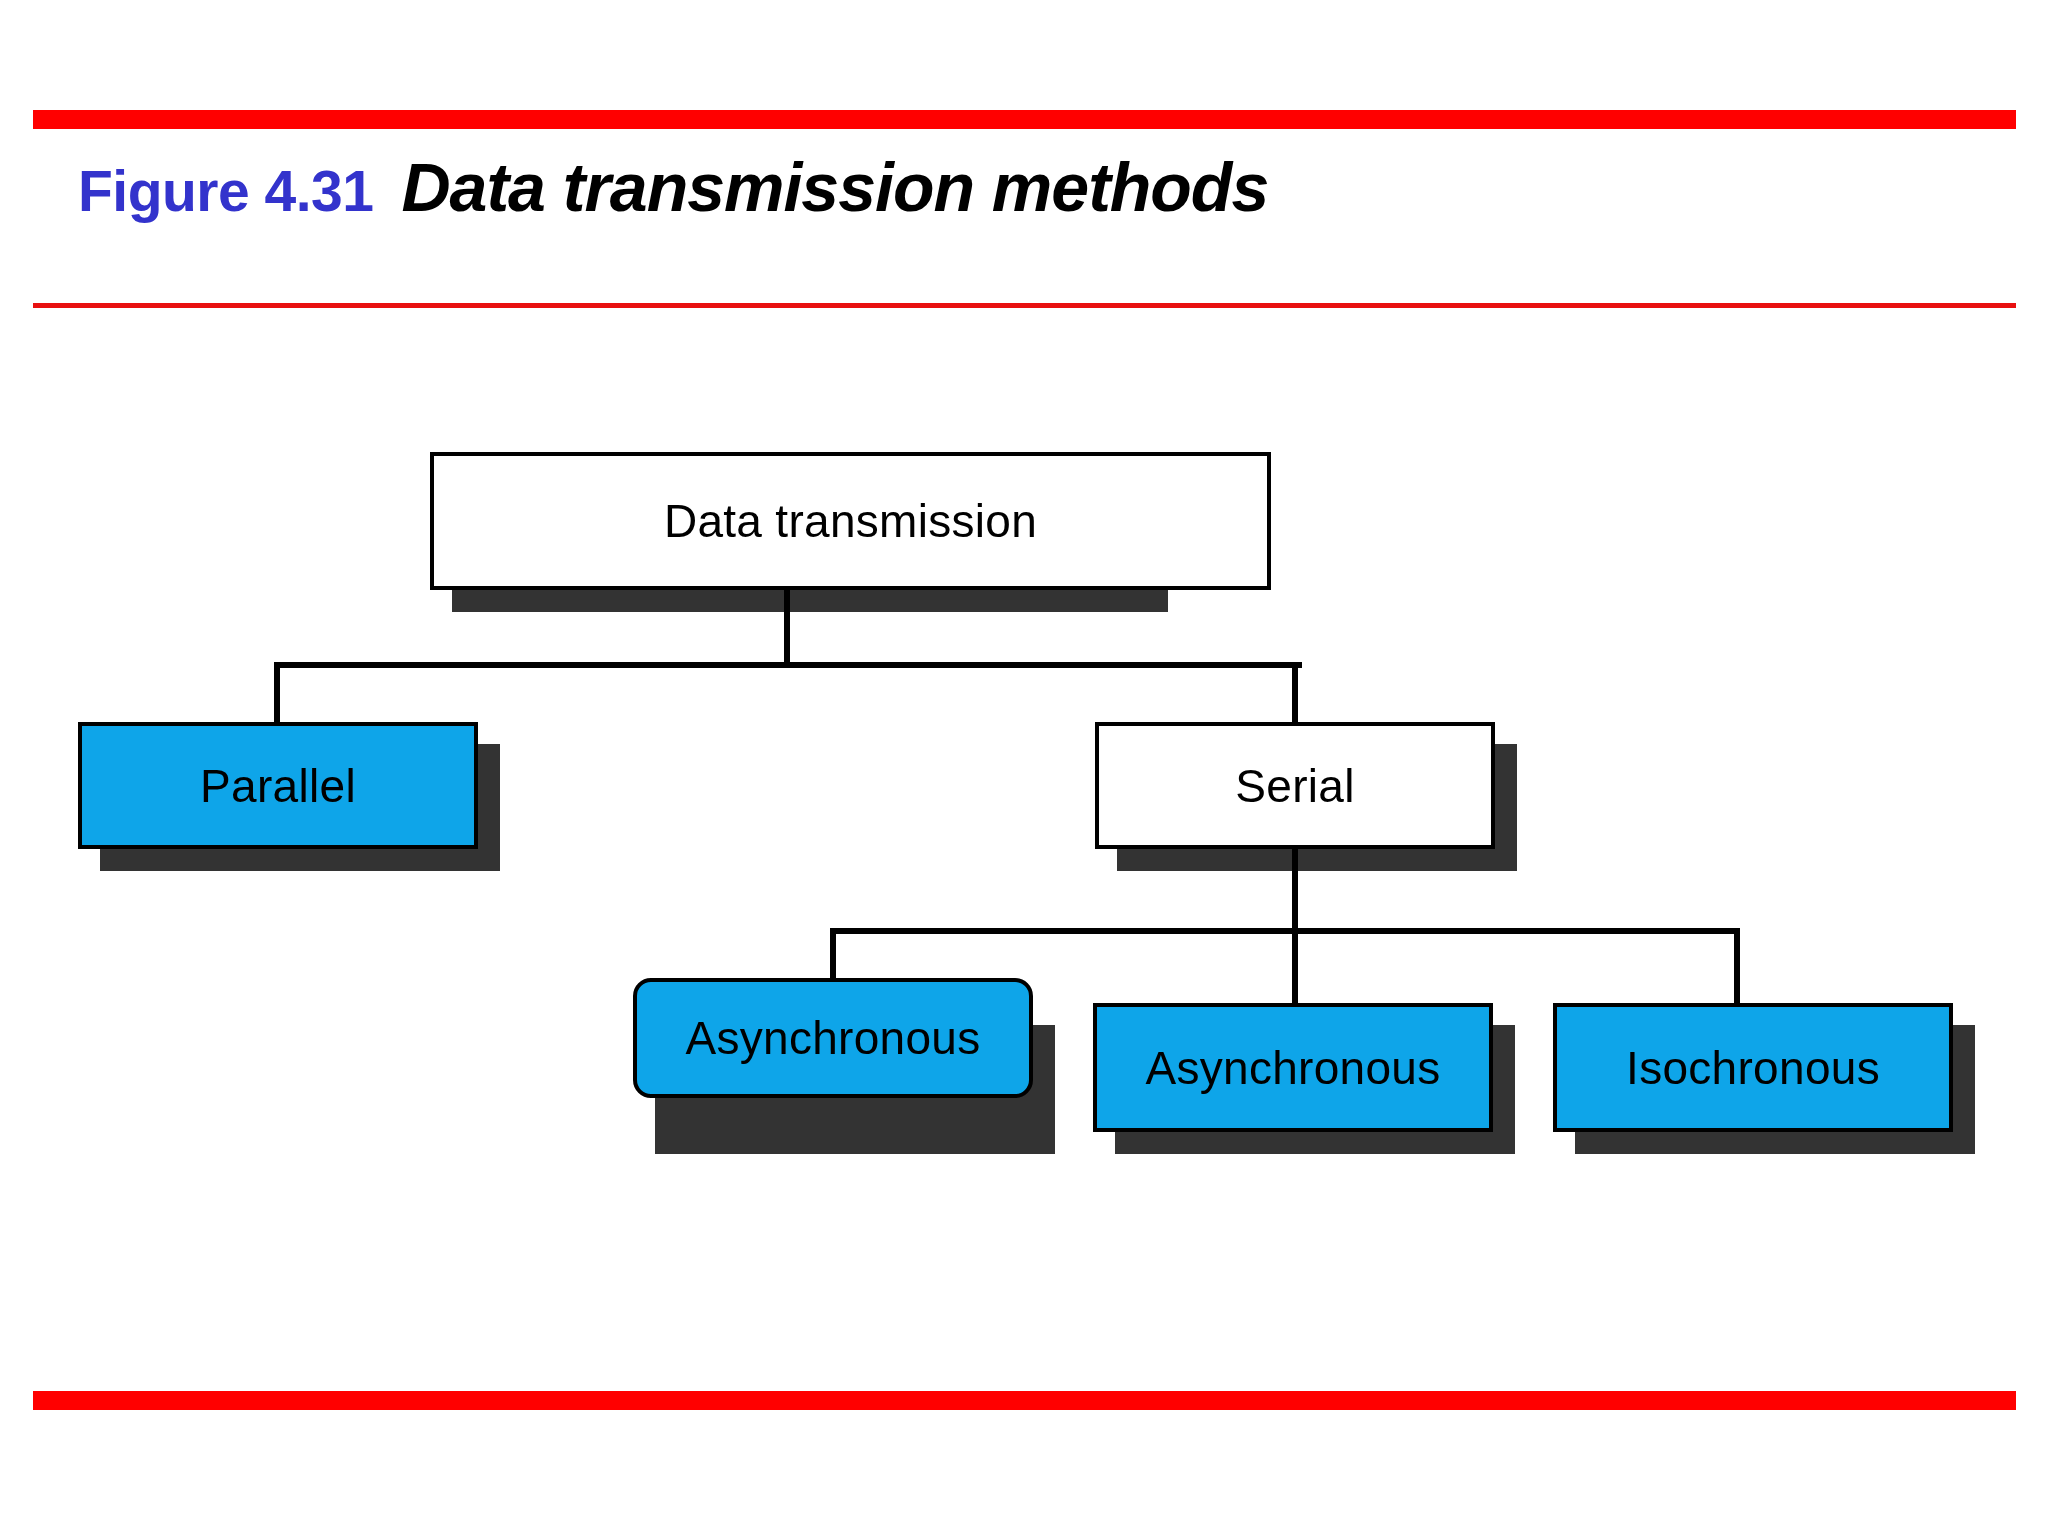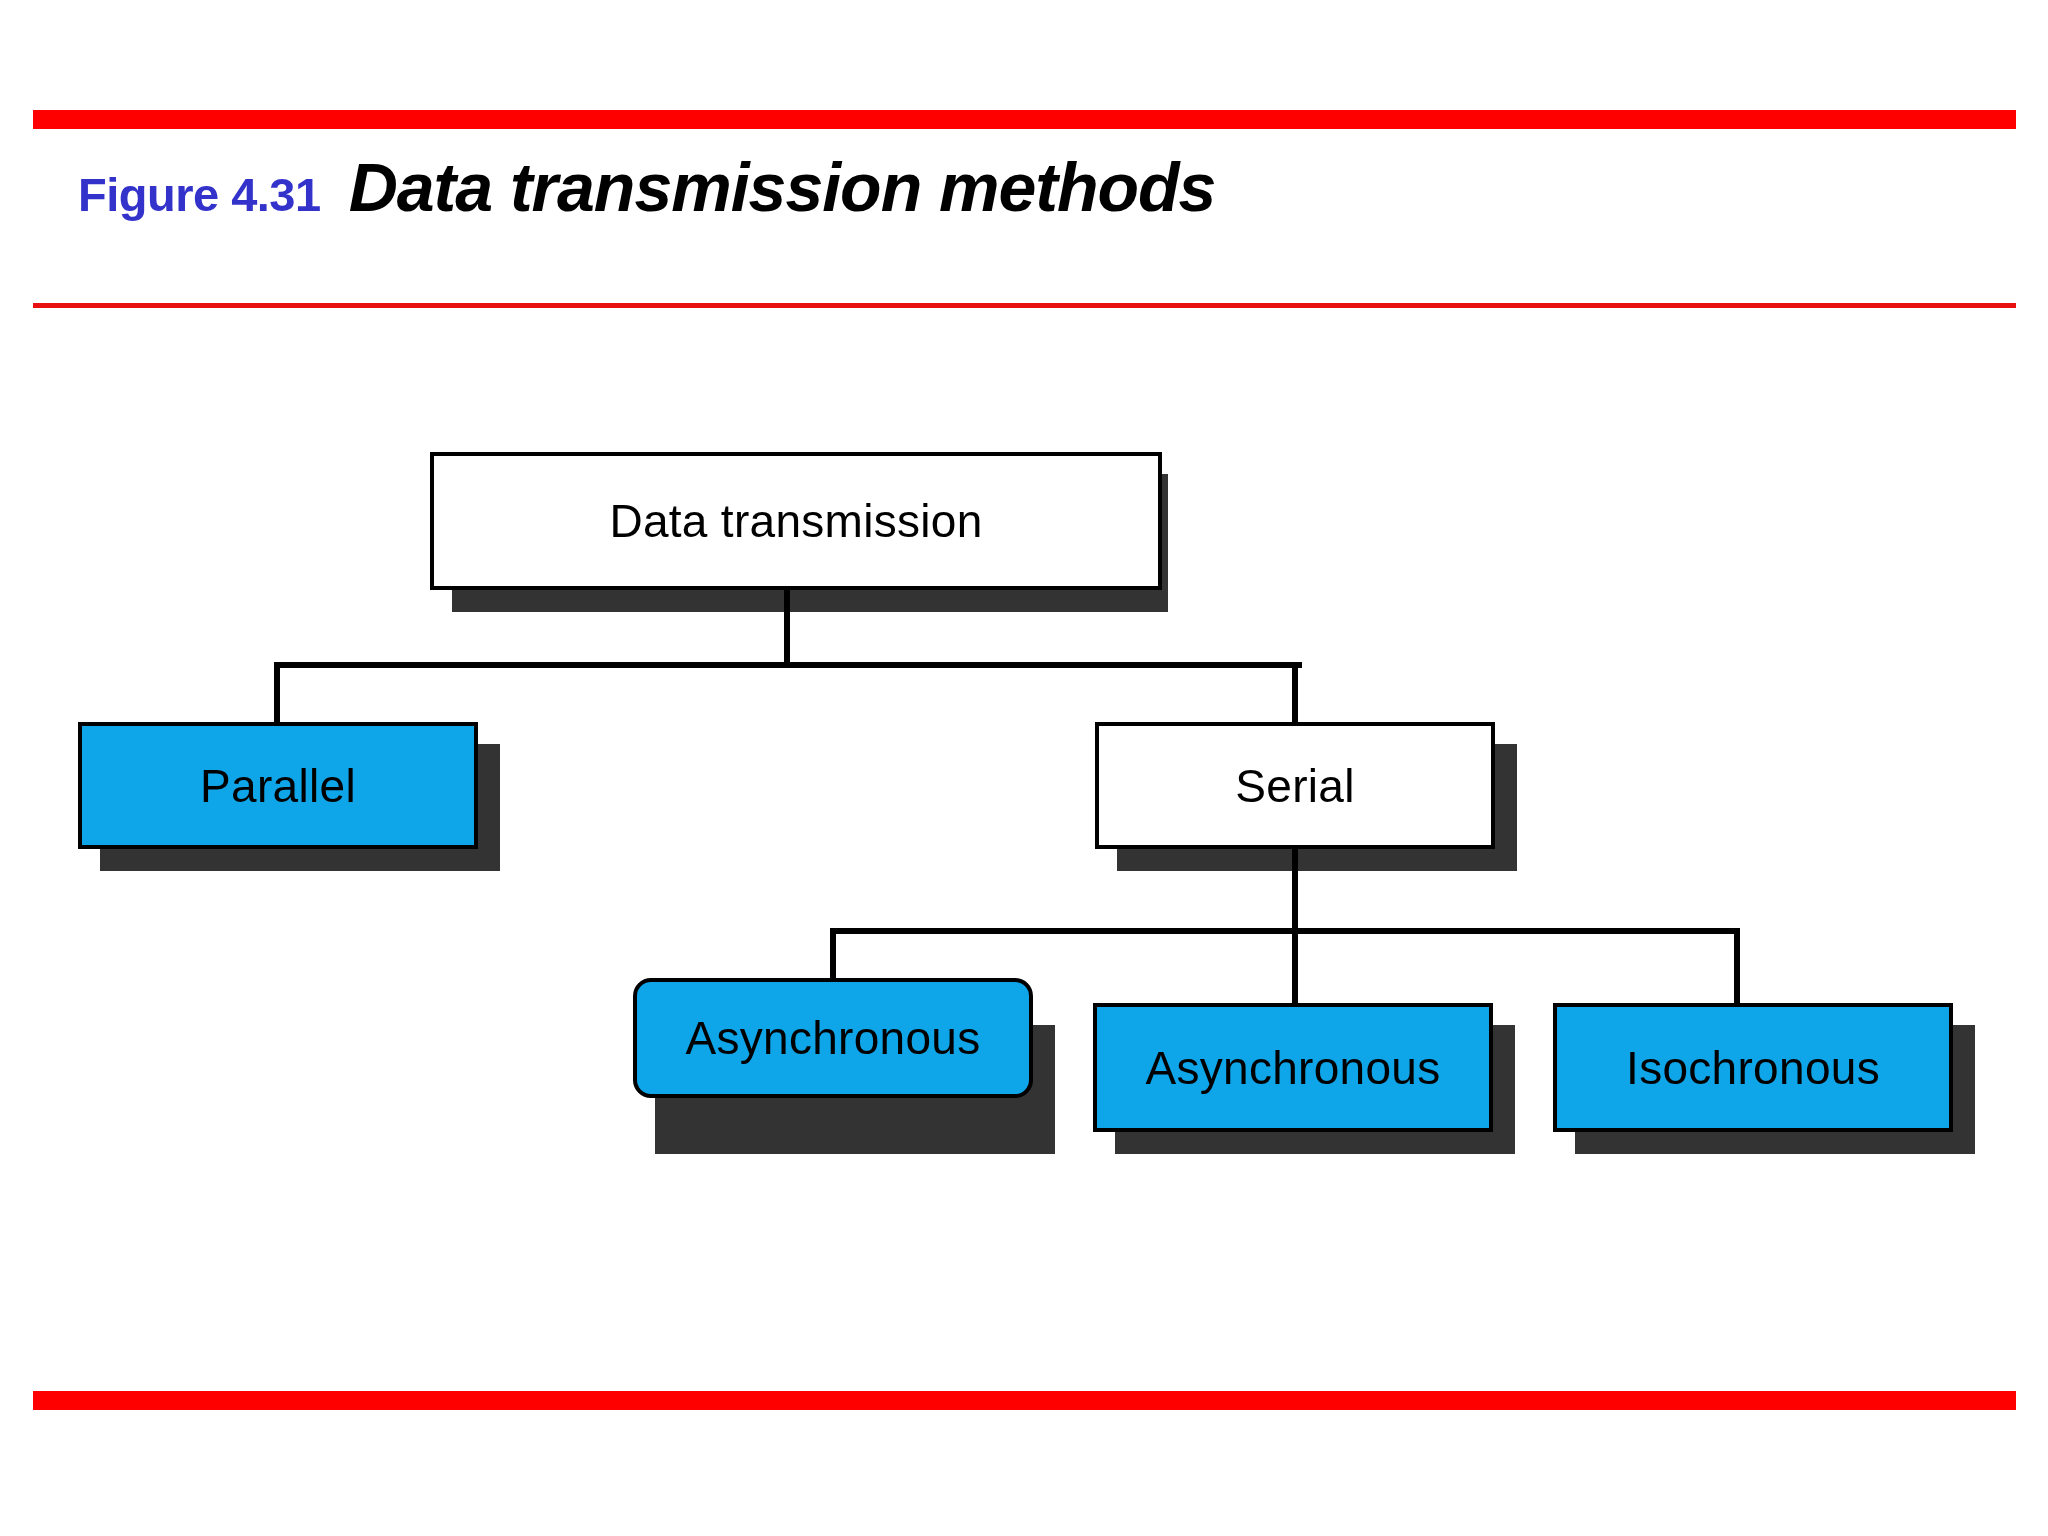--- a/index.html
+++ b/index.html
@@ -50,21 +50,21 @@
     left: 78px;
     top: 148px;
     display: flex;
     align-items: baseline;
     white-space: nowrap;
   }
   .fig-label {
     color: #3333CC;
     font-family: "Liberation Sans", sans-serif;
     font-weight: bold;
-    font-size: 47px;
+    font-size: 57px;
     letter-spacing: -0.5px;
   }
   .fig-title {
     color: #000000;
     font-family: "Liberation Sans", sans-serif;
     font-weight: bold;
     font-style: italic;
     font-size: 68px;
     margin-left: 28px;
     letter-spacing: -1px;
@@ -133,21 +133,21 @@
     <div class="connector" style="left:274px; top:662px; width:1028px; height:6px;"></div>
     <div class="connector" style="left:274px; top:662px; width:6px;   height:62px;"></div>
     <div class="connector" style="left:1292px; top:662px; width:6px;  height:62px;"></div>
 
     <div class="connector" style="left:1292px; top:849px; width:6px;   height:82px;"></div>
     <div class="connector" style="left:830px;  top:928px; width:910px;  height:6px;"></div>
     <div class="connector" style="left:830px;  top:928px; width:6px;   height:77px;"></div>
     <div class="connector" style="left:1292px; top:928px; width:6px;   height:77px;"></div>
     <div class="connector" style="left:1734px; top:928px; width:6px;   height:77px;"></div>
 
-    <div class="node white" style="left:430px; top:452px; width:732px; height:138px;">
+    <div class="node white" style="left:430px; top:452px; width:841px; height:138px;">
       <span>Data transmission</span>
     </div>
 
     <div class="node yellow" style="left:78px; top:722px; width:400px; height:127px;">
       <span>Parallel</span>
     </div>
 
     <div class="node white" style="left:1095px; top:722px; width:400px; height:127px;">
       <span>Serial</span>
     </div>

